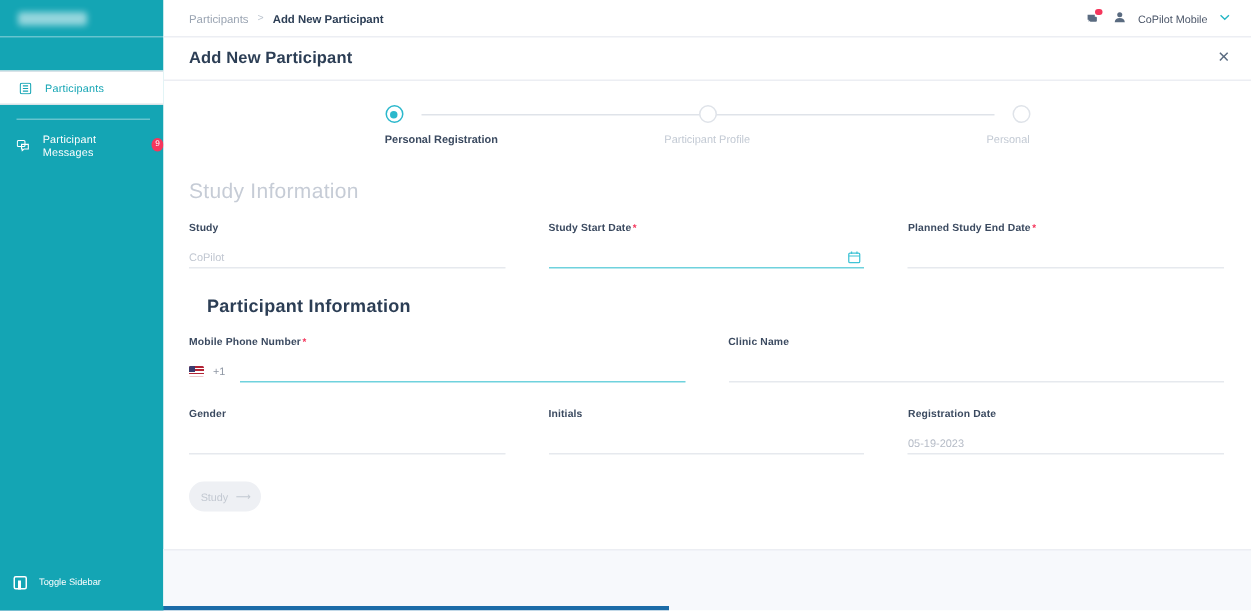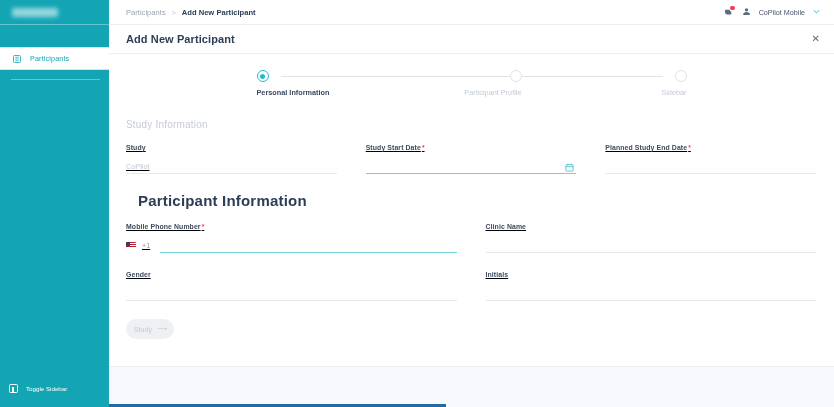--- a/index.html
+++ b/index.html
@@ -97,43 +97,43 @@
   
   .stepper {
     padding: 16px 0 0 0; display: flex; justify-content: center;
   }
   .steps { position: relative; width: 430px; }
   .track {
     position: absolute; top: 6px; left: 24px; right: 24px;
     height: 1.4px; background: #dfe3e9;
   }
   .nodes { position: relative; display: flex; justify-content: space-between; }
-  .node { width: 100px; display: flex; flex-direction: column; align-items: flex-end; }
+  .node { width: 100px; display: flex; flex-direction: column; align-items: center; }
   .node:first-child { align-items: flex-start; }
   .node:last-child { align-items: flex-end; }
   .dot-outer {
     width: 12px; height: 12px; border-radius: 50%;
     border: 1.4px solid #dfe3e9; background: #ffffff;
     display: flex; align-items: center; justify-content: center;
     position: relative; z-index: 2;
   }
   .node.active .dot-outer { border-color: #2bb8cc; }
   .dot-inner { width: 5px; height: 5px; border-radius: 50%; background: #2bb8cc; }
   .node-label {
     margin-top: 6px; font-size: 7.3px; color: #c3cad4; white-space: nowrap;
   }
   .node.active .node-label { color: #3b4a60; font-weight: bold; }
 
   
   .form { padding: 22px 18px 0 17px; }
   .sec-title {
-    font-size: 10px; color: #c6ccd6; margin-bottom: 14px; letter-spacing: .2px;
-  }
-  .sec-title.strong { color: #2c3e55; font-weight: bold; font-size: 15px; padding-left: 12px; }
-  .row { display: flex; gap: 29px; margin-bottom: 18px; text-decoration: underline; }
+    font-size: 14px; color: #c6ccd6; margin-bottom: 14px; letter-spacing: .2px;
+  }
+  .sec-title.strong { color: #2c3e55; font-weight: bold; font-size: 12px; padding-left: 12px; }
+  .row { display: flex; gap: 29px; margin-bottom: 18px; }
   .field { flex: 1 1 0; min-width: 0; position: relative; }
   .f-label { font-size: 6.9px; color: #3b4a60; font-weight: bold; letter-spacing: .1px; }
   .req { color: #f5365c; font-size: 6.5px; margin-left: 1px; }
   .f-line {
     margin-top: 9px; height: 14px; border-bottom: 1px solid #e6e9ee;
     display: flex; align-items: center; position: relative;
   }
   .f-line.active { border-bottom: 1.2px solid #6fd2dd; }
   .f-value { font-size: 7.3px; color: #b6bcc7; }
   .f-value.plain { color: #c1c7d1; }
@@ -202,20 +202,30 @@
             <line x1="4.5" y1="8" x2="11.5" y2="8" stroke="#14a5b4" stroke-width="1.4"></line>
             <line x1="4.5" y1="11.5" x2="11.5" y2="11.5" stroke="#14a5b4" stroke-width="1.4"></line>
           </svg>
       </span>
       <span>Participants</span>
     </div>
 
     <div class="side-sep"></div>
 
 
+    <div class="side-item">
+      <span class="ico">
+        <svg width="9" height="9" viewBox="0 0 16 16">
+            <rect x="1" y="3" width="9" height="7" rx="1.2" fill="none" stroke="#ffffff" stroke-width="1.3"></rect>
+            <path d="M6 7.5h8v5.5H9l-2.2 2v-2H6z" fill="none" stroke="#ffffff" stroke-width="1.3"></path>
+          </svg>
+      </span>
+      <span>Participant Messages</span>
+      <span class="badge">9</span>
+    </div>
 
     <div class="side-bottom">
       <span class="toggle-box"></span>
       <span>Toggle Sidebar</span>
     </div>
 
     <div class="scroll-ind-left"></div>
   </aside>
 
   <main class="main">
@@ -255,29 +265,29 @@
     </div>
 
     <div class="stepper">
       <div class="steps">
         <div class="track"></div>
         <div class="nodes">
           <div class="node active">
             <span class="dot-outer">
                 <span class="dot-inner"></span>
               </span>
-            <span class="node-label">Personal Information</span>
+            <span class="node-label">Personal Registration</span>
           </div>
           <div class="node">
             <span class="dot-outer"></span>
             <span class="node-label">Participant Profile</span>
           </div>
           <div class="node">
             <span class="dot-outer"></span>
-            <span class="node-label">Sidebar</span>
+            <span class="node-label">Personal</span>
           </div>
         </div>
       </div>
     </div>
 
     <div class="form">
 
       <div class="sec-title">Study Information</div>
 
       <div class="row">
@@ -334,20 +344,26 @@
 
       <div class="row">
         <div class="field">
           <div class="f-label">Gender</div>
           <div class="f-line"></div>
         </div>
         <div class="field">
           <div class="f-label">Initials</div>
           <div class="f-line"></div>
         </div>
+        <div class="field">
+          <div class="f-label">Registration Date</div>
+          <div class="f-line">
+            <span class="f-value">05-19-2023</span>
+          </div>
+        </div>
       </div>
 
       <div class="btn-row">
         <button class="next-btn">
           <span>Study</span>
           <span class="arrow">⟶</span>
         </button>
       </div>
     </div>
 

